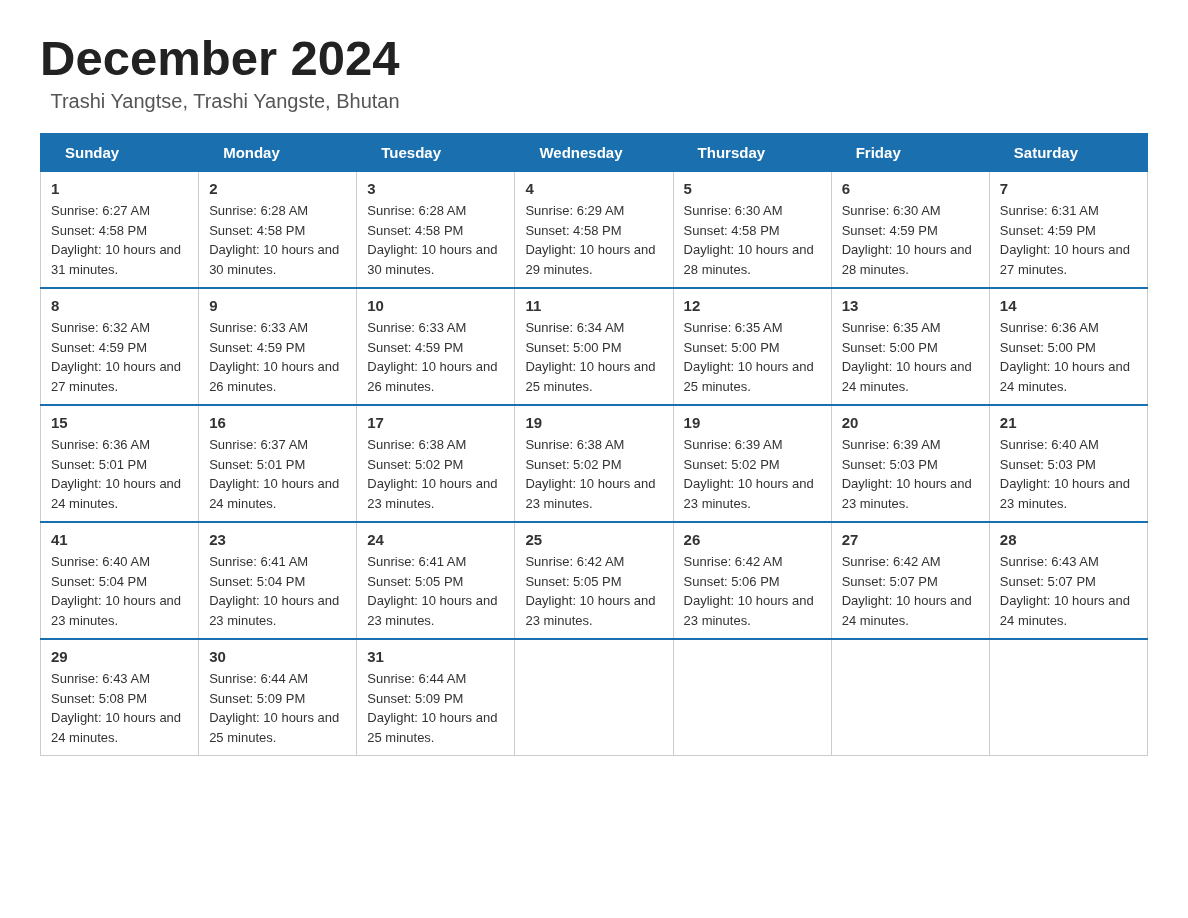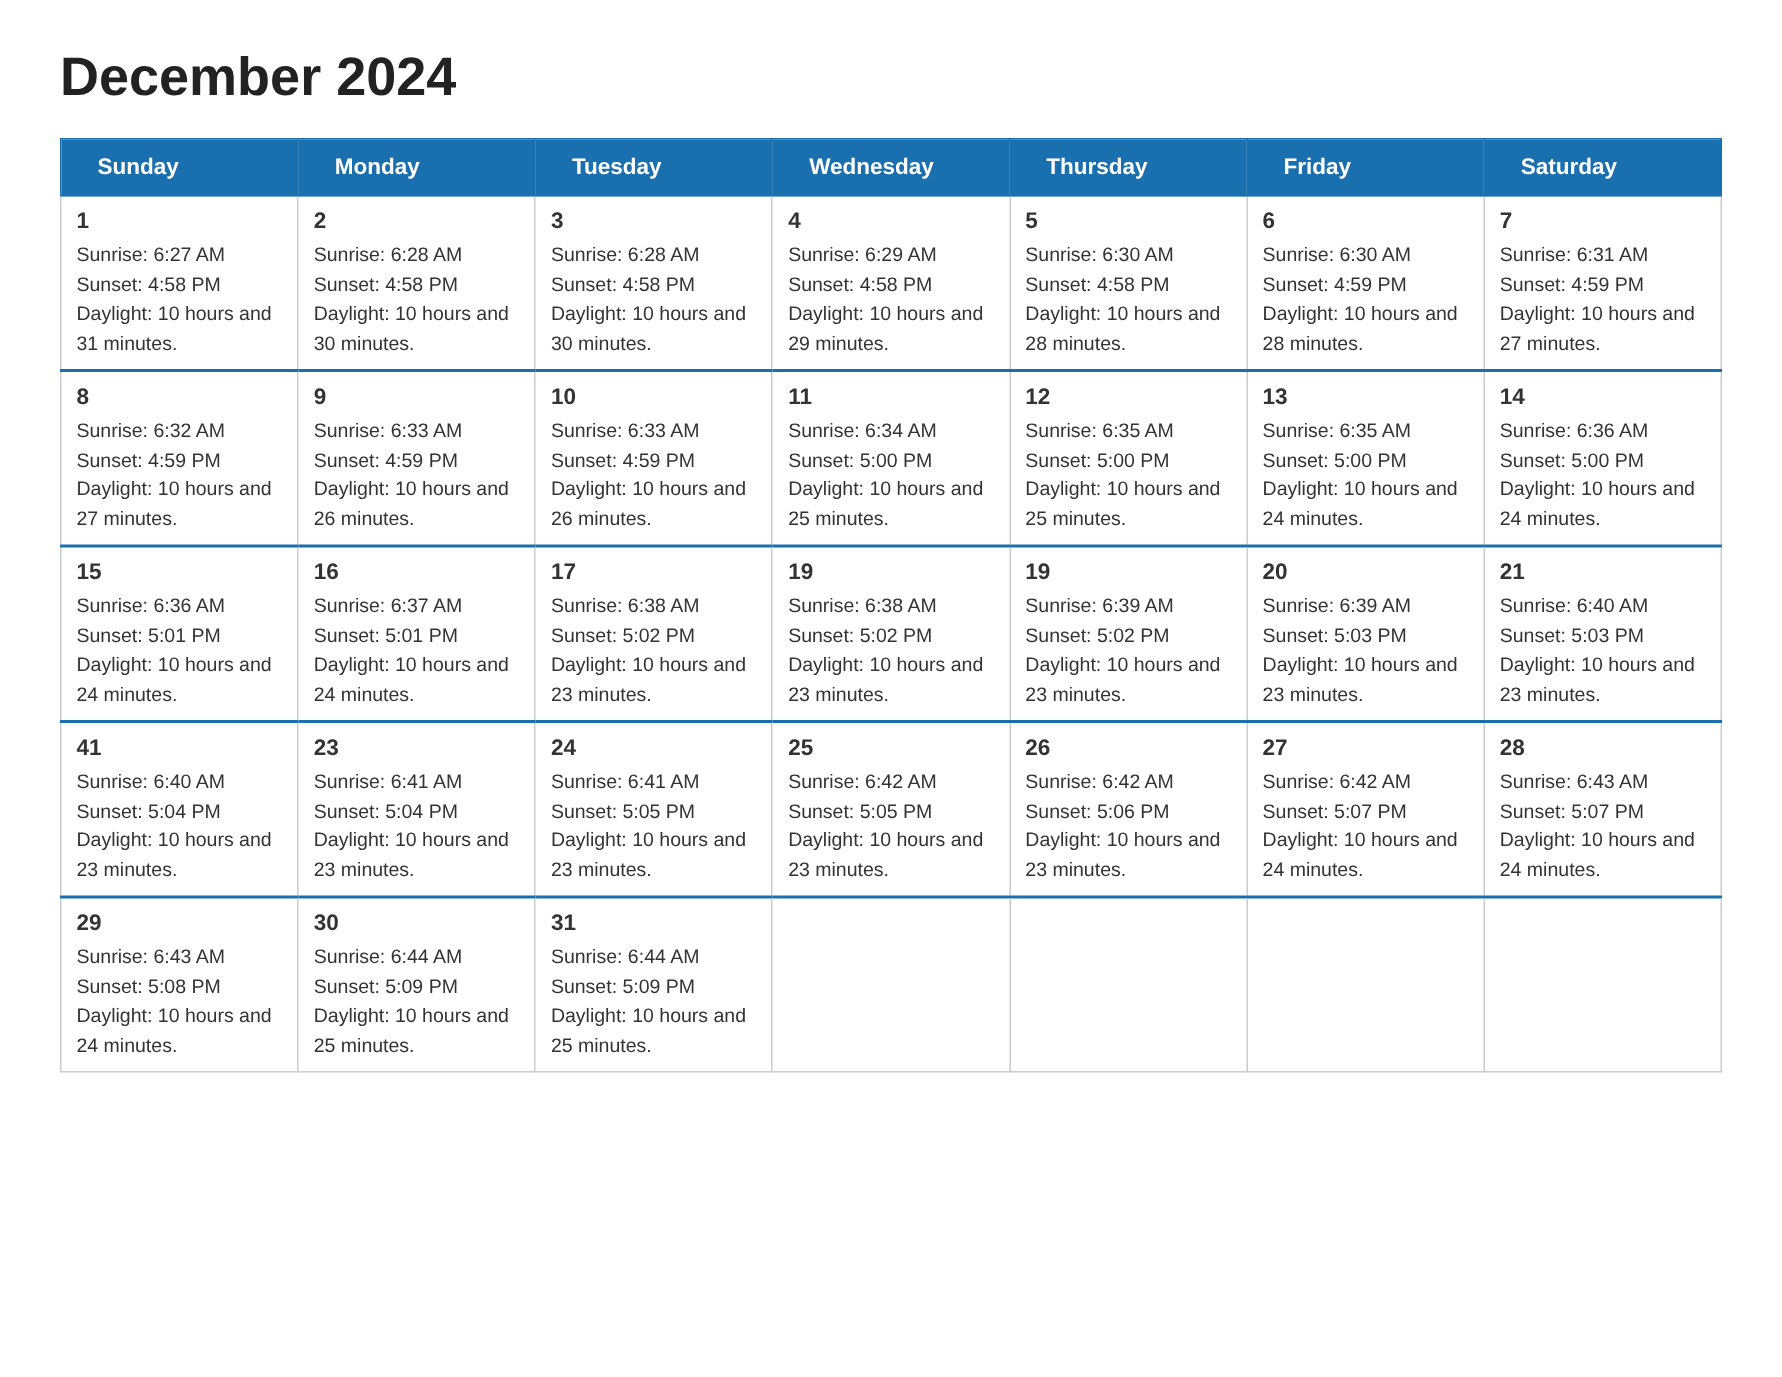--- a/index.html
+++ b/index.html
@@ -36,21 +36,21 @@
       border-right: 10px solid transparent;
       border-top: 18px solid #1a6faf;
       margin: 0 3px;
       transform: rotate(-15deg);
       display: inline-block;
     }
     .title-block {
       text-align: right;
     }
     .main-title {
-      font-size: 36px;
+      font-size: 49px;
       font-weight: bold;
       color: #222;
     }
     .subtitle {
       font-size: 20px;
       color: #555;
       margin-top: 4px;
     }
     .calendar {
       width: 100%;
@@ -95,20 +95,21 @@
     .empty-cell {
       background: #fff;
     }
   </style>
 </head>
 <body>
 
 <div class="header">
   <div class="title-block">
     <div class="main-title">December 2024</div>
+    <div class="subtitle">Trashi Yangtse, Trashi Yangste, Bhutan</div>
   </div>
 </div>
 
 <table class="calendar">
   <thead>
     <tr>
       <th>Sunday</th>
       <th>Monday</th>
       <th>Tuesday</th>
       <th>Wednesday</th>

